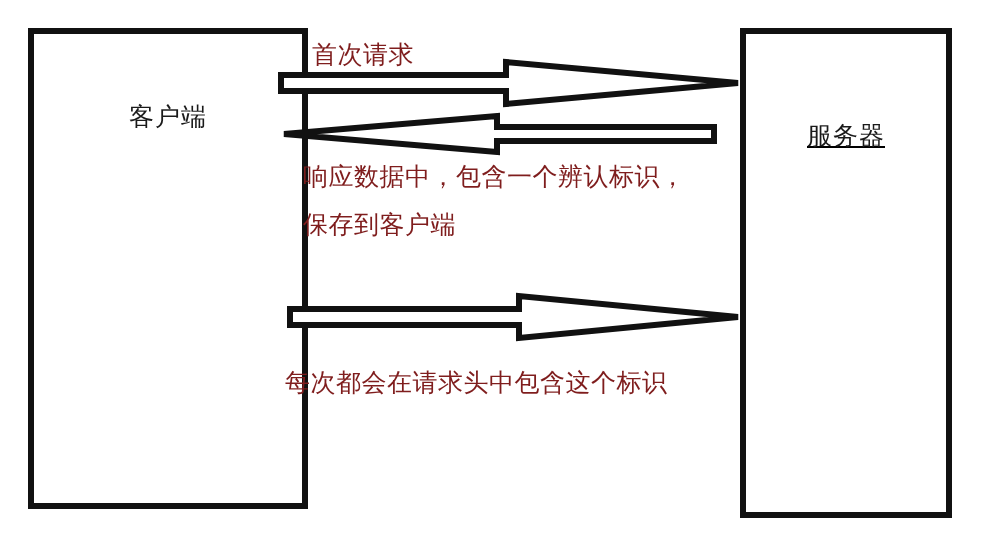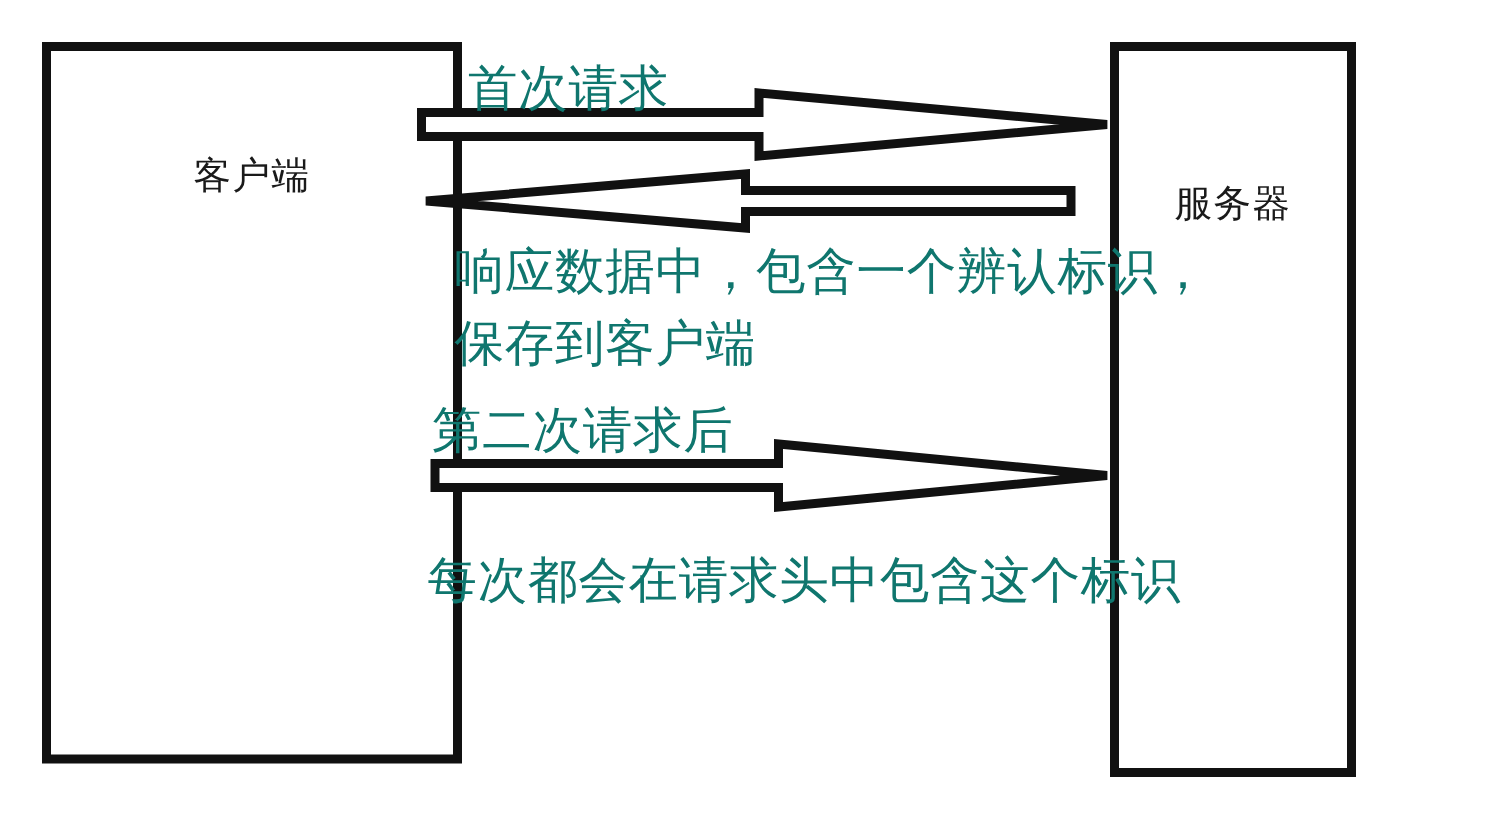--- a/index.html
+++ b/index.html
@@ -30,22 +30,23 @@
   }
   #client-box {
     left: 28px;
     top: 28px;
     width: 280px;
     height: 481px;
   }
   #server-box {
     left: 740px;
     top: 28px;
-    width: 164px;
+    width: 212px;
     height: 490px;
+    text-decoration: underline;
   }
   .node-label {
     font-size: 25px;
     color: #1a1a1a;
     letter-spacing: 1px;
     white-space: nowrap;
     font-weight: 400;
   }
   #client-box .node-label { margin-top: 66px; }
   #server-box .node-label { margin-top: 85px; }
@@ -63,22 +64,22 @@
     fill: #ffffff;
     stroke: #111111;
     stroke-width: 6;
     stroke-linejoin: miter;
     stroke-miterlimit: 4;
   }
 
   
   .annotation {
     position: absolute;
-    color: #0f766e;
-    font-size: 33px;
+    color: #7f1d1d;
+    font-size: 25px;
     line-height: 1.0;
     white-space: nowrap;
     letter-spacing: 0.5px;
   }
   #label-first-request   { left: 312px; top: 42px;  }
   #label-resp-line1      { left: 303px; top: 164px; }
   #label-resp-line2      { left: 303px; top: 212px; }
   #label-second-request  { left: 288px; top: 270px; }
   #label-every-request   { left: 285px; top: 370px; text-align: right; }
 </style>
@@ -103,17 +104,16 @@
 
     <polygon class="arrow-shape" points="290,309 519,309 519,296 738,317 519,338 519,325 290,325"></polygon>
   </svg>
 
   <div class="annotation" id="label-first-request">首次请求</div>
 
   <div class="annotation" id="label-resp-line2">保存到客户端</div>
 
   <div class="annotation" id="label-resp-line1">响应数据中，包含一个辨认标识，</div>
 
-  <div class="annotation" id="label-second-request">第二次请求后</div>
 
   <div class="annotation" id="label-every-request">每次都会在请求头中包含这个标识</div>
 
 </div>
 
 </body></html>

